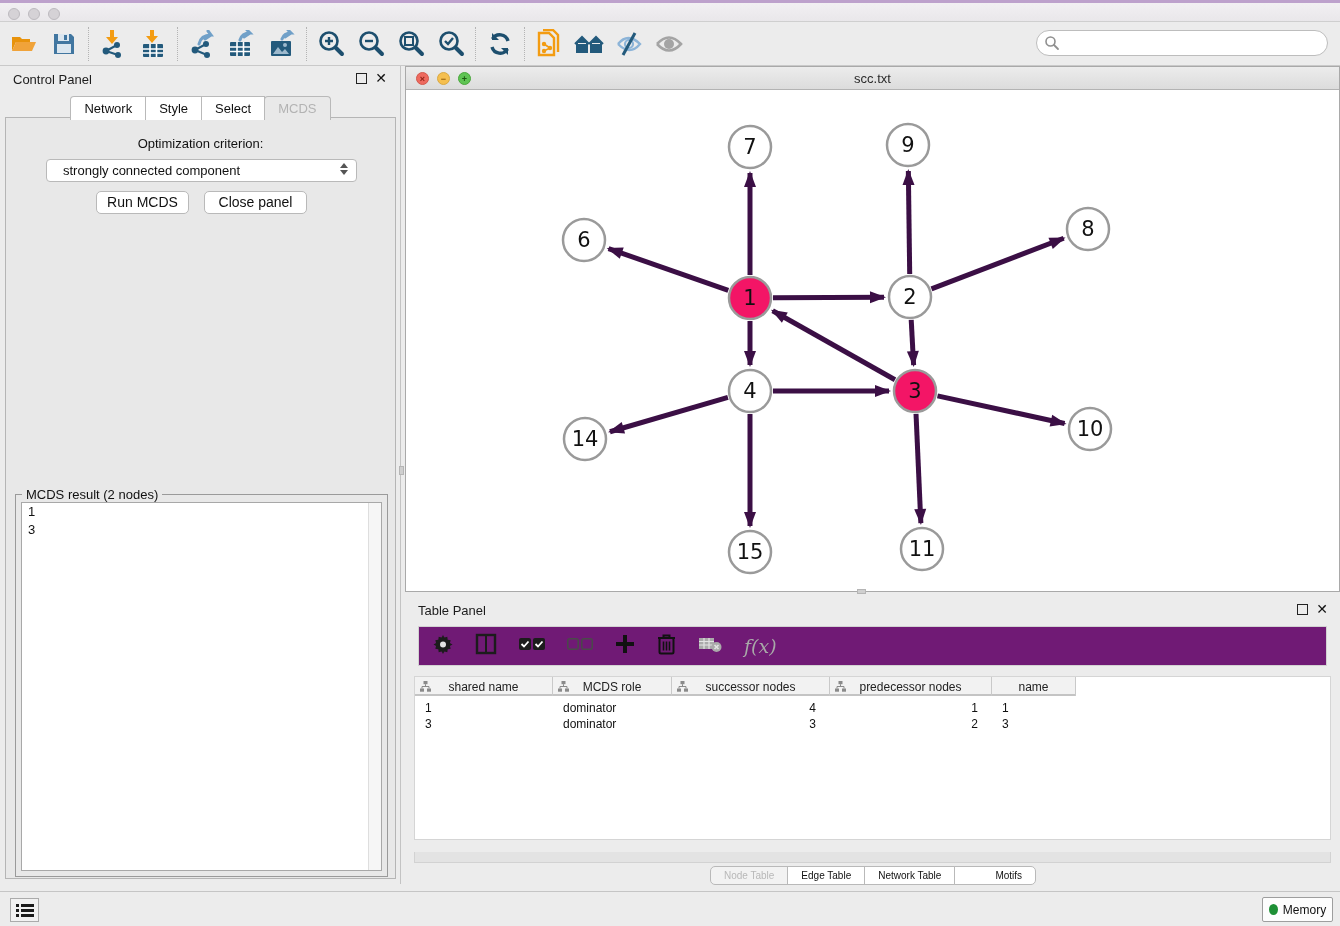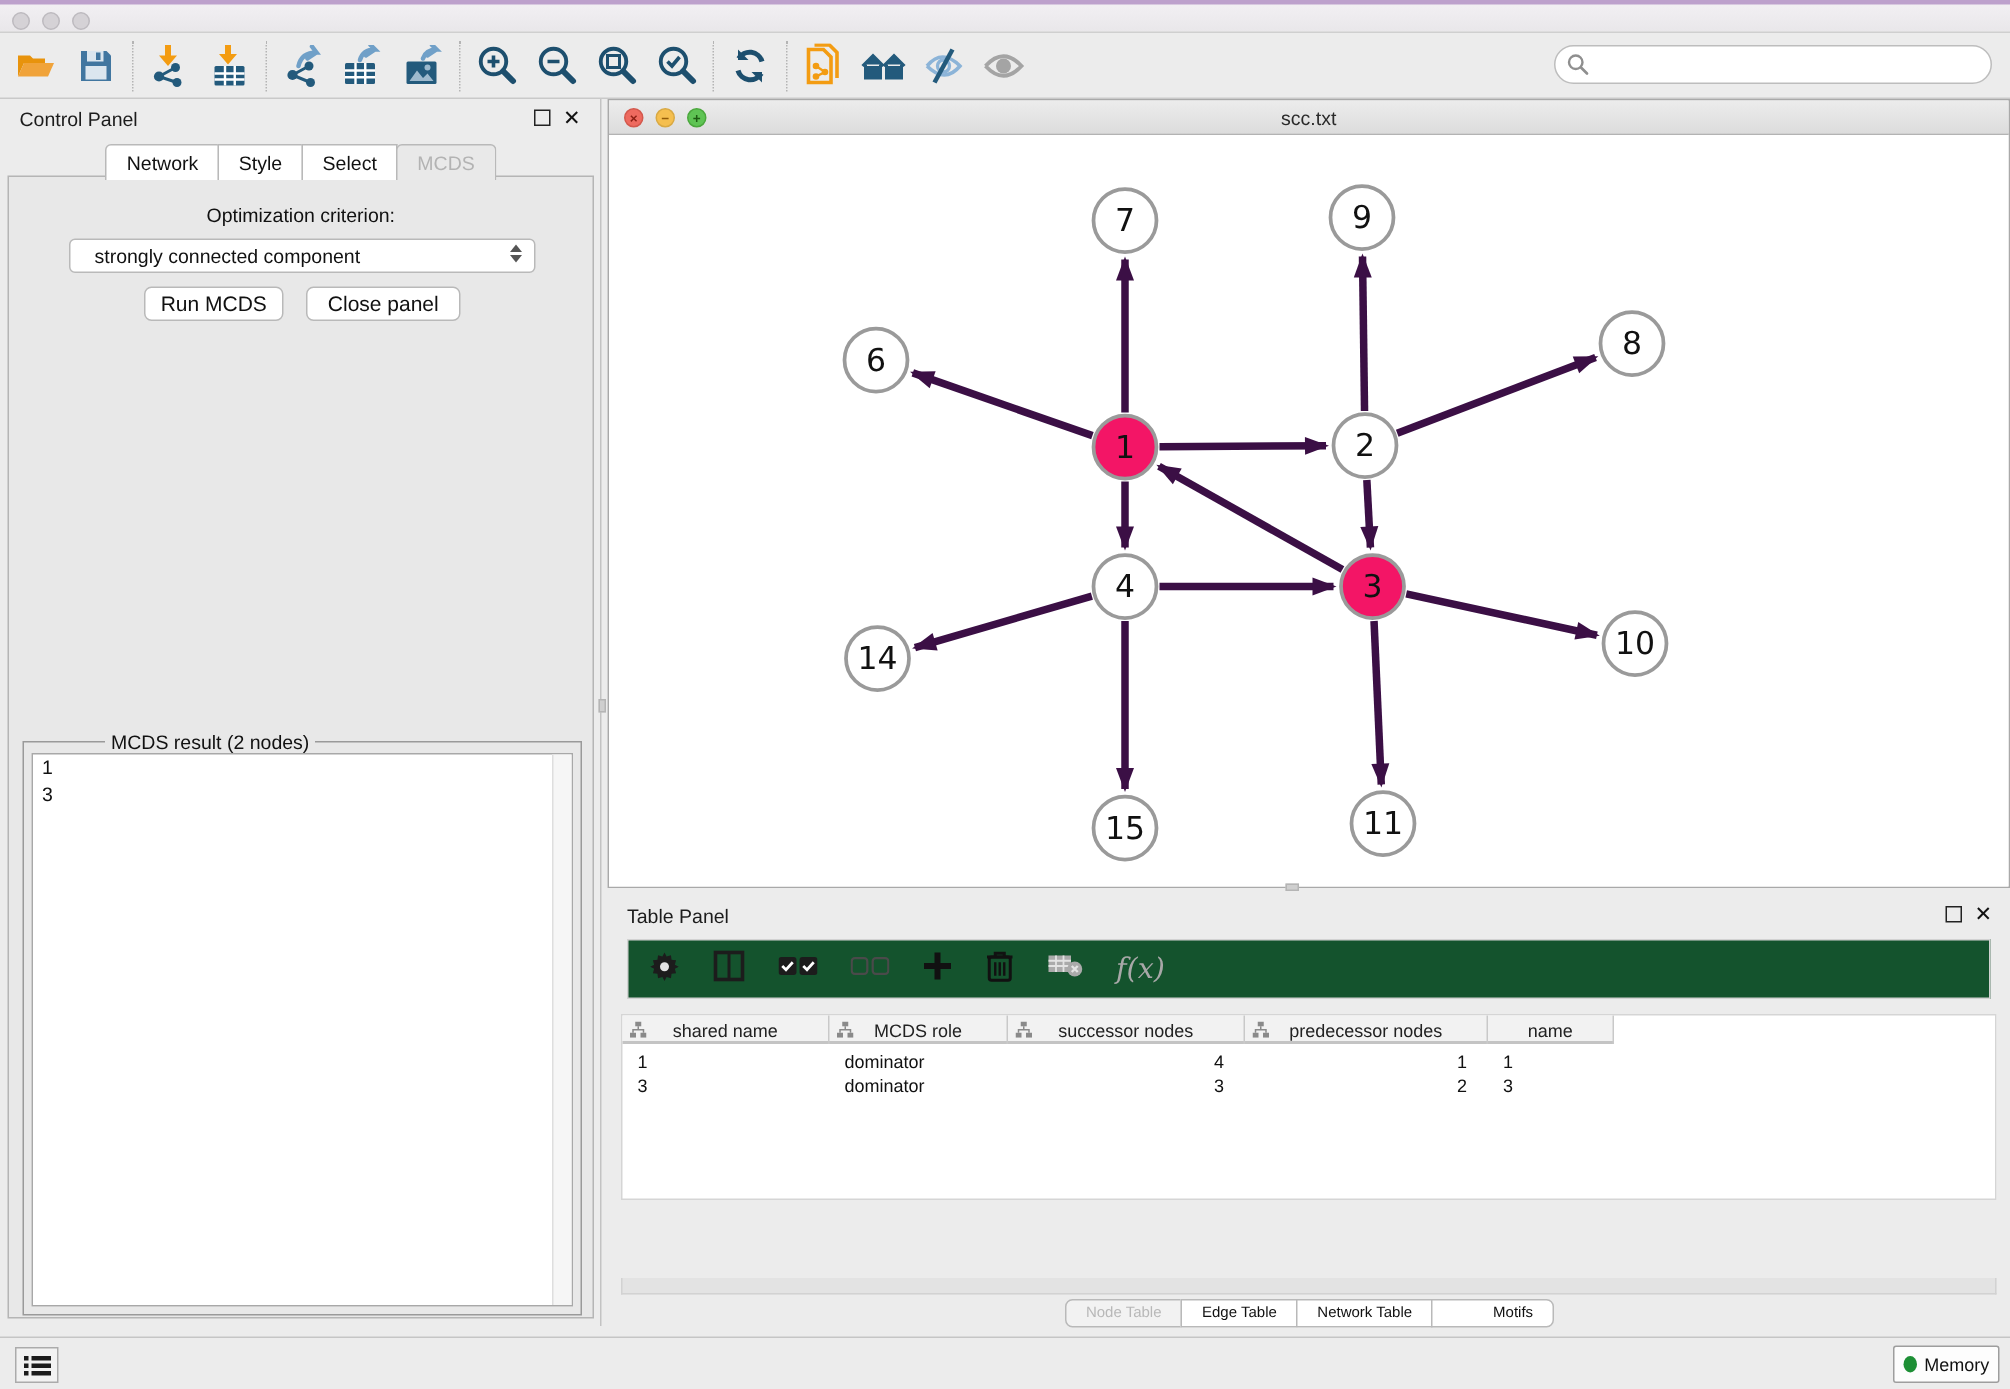--- a/index.html
+++ b/index.html
@@ -42,21 +42,21 @@
   .dropdown { position:absolute; left:40px; top:41px; width:311px; height:23px; background:#fff;
     border:1px solid #b9b9b9; border-radius:4px; font-size:13px; color:#111;
     display:flex; align-items:center; padding-left:16px; }
   .dd-arrows { position:absolute; right:8px; top:3px; display:flex; flex-direction:column; gap:2px; }
   .dd-up { width:0;height:0;border-left:4px solid transparent;border-right:4px solid transparent;border-bottom:5px solid #555; }
   .dd-dn { width:0;height:0;border-left:4px solid transparent;border-right:4px solid transparent;border-top:5px solid #555; }
   .cp-btn { position:absolute; top:73px; height:23px; background:#fff; border:1px solid #b9b9b9;
     border-radius:5px; font-size:14px; color:#111; text-align:center; line-height:21px; }
   .result-group { position:absolute; left:9px; top:376px; width:373px; height:383px;
     border:1px solid #9a9a9a; }
-  .result-label { position:absolute; left:6px; top:-8px; background:#e8e8e8; padding:0 4px; font-size:13px; color:#111;margin-left:48px; }
+  .result-label { position:absolute; left:6px; top:-8px; background:#e8e8e8; padding:0 4px; font-size:13px; color:#111; }
   .result-box { position:absolute; left:5px; top:7px; right:5px; bottom:5px; background:#fff; border:1px solid #a8a8a8; }
   .result-scroll { position:absolute; right:0; top:0; width:13px; height:100%; background:#f6f6f6; border-left:1px solid #dedede; }
   .result-item { font-size:13px; color:#111; padding:1px 0 1px 6px; line-height:16px; }
 
   
   .net-window { position:absolute; left:405px; top:66px; width:935px; height:526px;
     border:1px solid #a9a9a9; background:#fff; }
   .net-titlebar { position:absolute; left:0; top:0; width:100%; height:23px;
     background:linear-gradient(#ececec,#dcdcdc); border-bottom:1px solid #b3b3b3; }
   .net-title { position:absolute; width:100%; top:4px; text-align:center; font-size:13px; color:#2a2a2a; }
@@ -64,22 +64,22 @@
     line-height:12px; text-align:center; font-weight:bold; }
   .tl.red   { left:10px; background:#ee6a5f; border:1px solid #d3584c; color:#8c1f14; }
   .tl.yel   { left:31px; background:#f5bf4f; border:1px solid #d9a943; color:#935c08; }
   .tl.grn   { left:52px; background:#5fc454; border:1px solid #4aa73c; color:#1d5c12; }
   .net-canvas { position:absolute; left:0; top:23px; width:933px; height:501px; background:#fff; }
   .drag-dot { position:absolute; background:#cfcfcf; border:1px solid #b5b5b5; }
 
   
   .table-panel { position:absolute; left:405px; top:597px; width:935px; height:294px; background:#ececec; }
   .tp-toolbar { position:absolute; left:13px; top:29px; width:909px; height:40px;
-    background:#14532d; border:1px solid #d2d2d2; display:flex; align-items:center; padding-left:14px; gap:22px; }
-  .tp-table { position:absolute; left:9px; top:79px; width:917px; height:124px; background:#fff; border:1px solid #d5d5d5; }
+    background:#701a75; border:1px solid #d2d2d2; display:flex; align-items:center; padding-left:14px; gap:22px; }
+  .tp-table { position:absolute; left:9px; top:79px; width:917px; height:164px; background:#fff; border:1px solid #d5d5d5; }
   .th-row { position:absolute; left:0; top:0; height:19px; background:#f2f2f2; border-bottom:2px solid #c4c4c4; display:flex; }
   .th-cell { height:19px; border-right:1px solid #c9c9c9; display:flex; align-items:center; justify-content:center;
     font-size:12px; color:#222; position:relative; }
   .th-tree { position:absolute; left:5px; top:4px; }
   .td-row { position:absolute; left:0; height:16px; display:flex; font-size:12px; color:#111; }
   .td-cell { height:16px; display:flex; align-items:center; }
   .td-cell.num { justify-content:flex-end; padding-right:14px; }
   .td-cell.txt { justify-content:flex-start; padding-left:10px; }
   .tp-footstrip { position:absolute; left:9px; top:255px; width:917px; height:11px; background:#e3e3e3; border:1px solid #d2d2d2; border-top:none; }
   .tp-tabs { position:absolute; left:0; top:268px; width:100%; text-align:center; }

